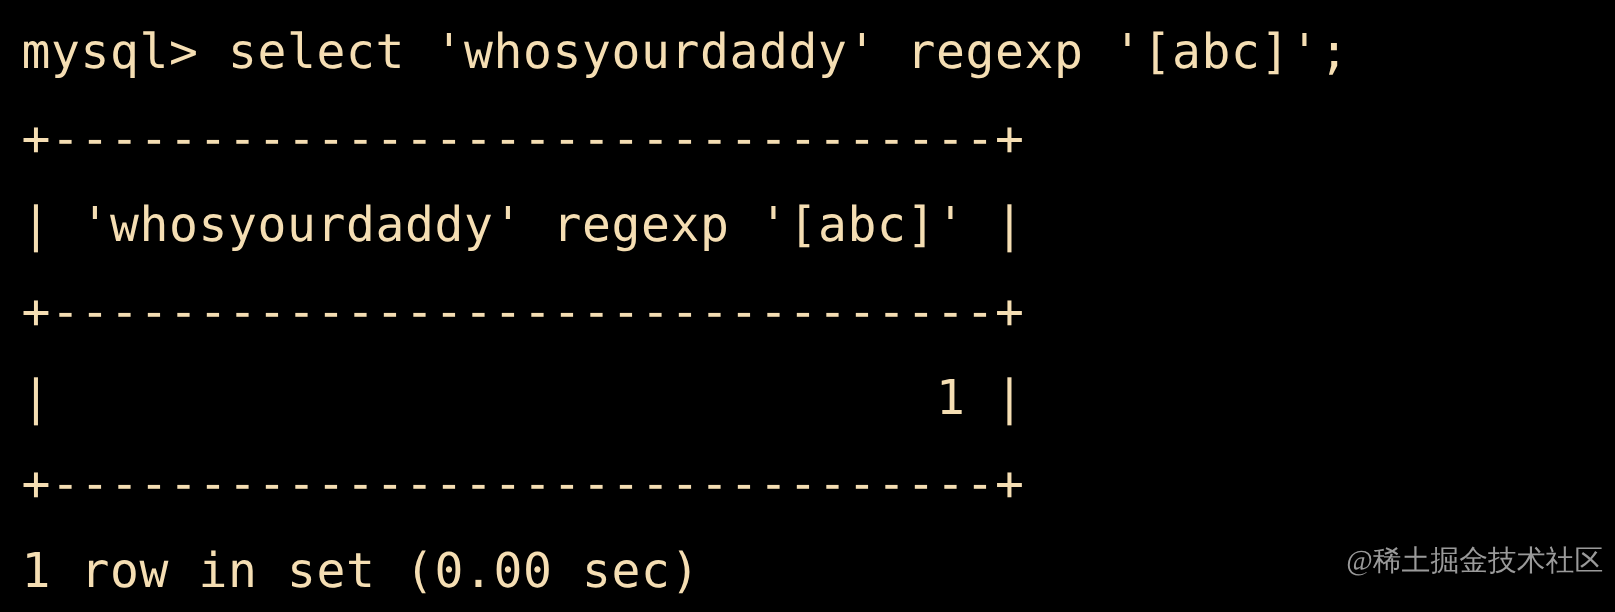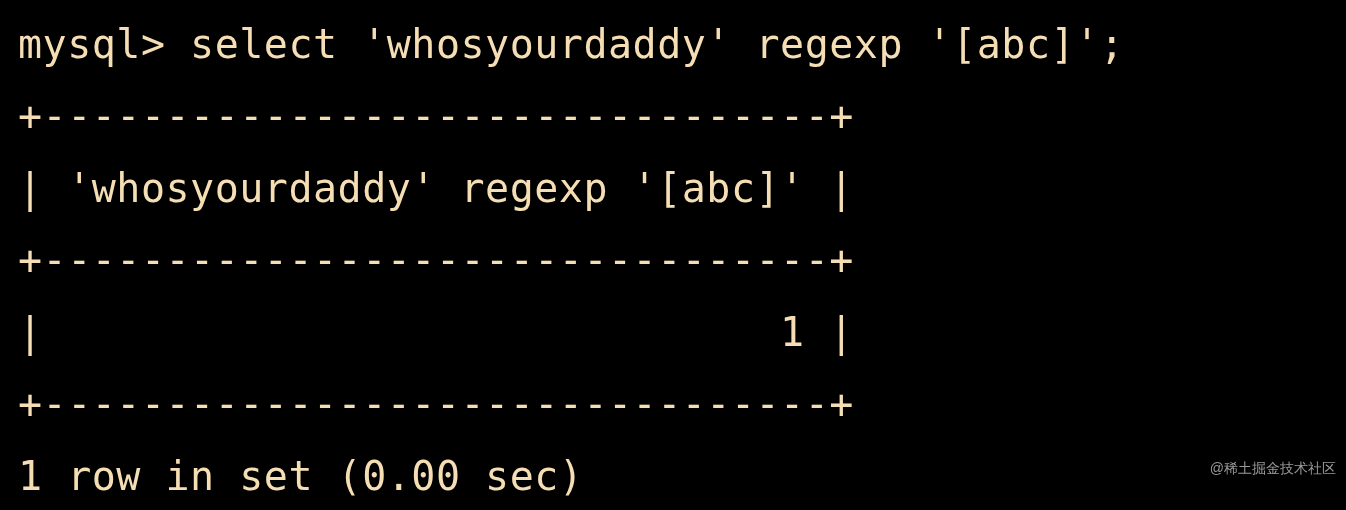--- a/index.html
+++ b/index.html
@@ -1,20 +1,20 @@
 <!DOCTYPE html>
 <html><head>
 <meta charset="utf-8">
 <style>
   html,body{margin:0;padding:0;width:1346px;height:510px;background:#000;overflow:hidden}
   body{font-family:"Menlo","Consolas","DejaVu Sans Mono","Courier New",monospace;
        font-size:40px;line-height:72px;color:#f5deb3;letter-spacing:0.5px}
   pre{margin:4px;padding:4px 14px 0 14px;white-space:pre}
-  .watermark{position:absolute;right:10px;bottom:6px;font-size:14px;
-             color:#9a9a9a;font-family:Liberation Sans, sans-serif;letter-spacing:0}
+  .watermark{position:absolute;right:10px;bottom:6px;font-size:24px;
+             color:#9a9a9a;font-family:Liberation Serif, serif;letter-spacing:0}
 </style>
 </head>
 <body>
 
 <pre><span>mysql&gt;</span> <span>select 'whosyourdaddy' regexp '[abc]';</span>
 <span>+--------------------------------+</span>
 <span>| 'whosyourdaddy' regexp '[abc]' |</span>
 <span>+--------------------------------+</span>
 <span>|                              1 |</span>
 <span>+--------------------------------+</span>

